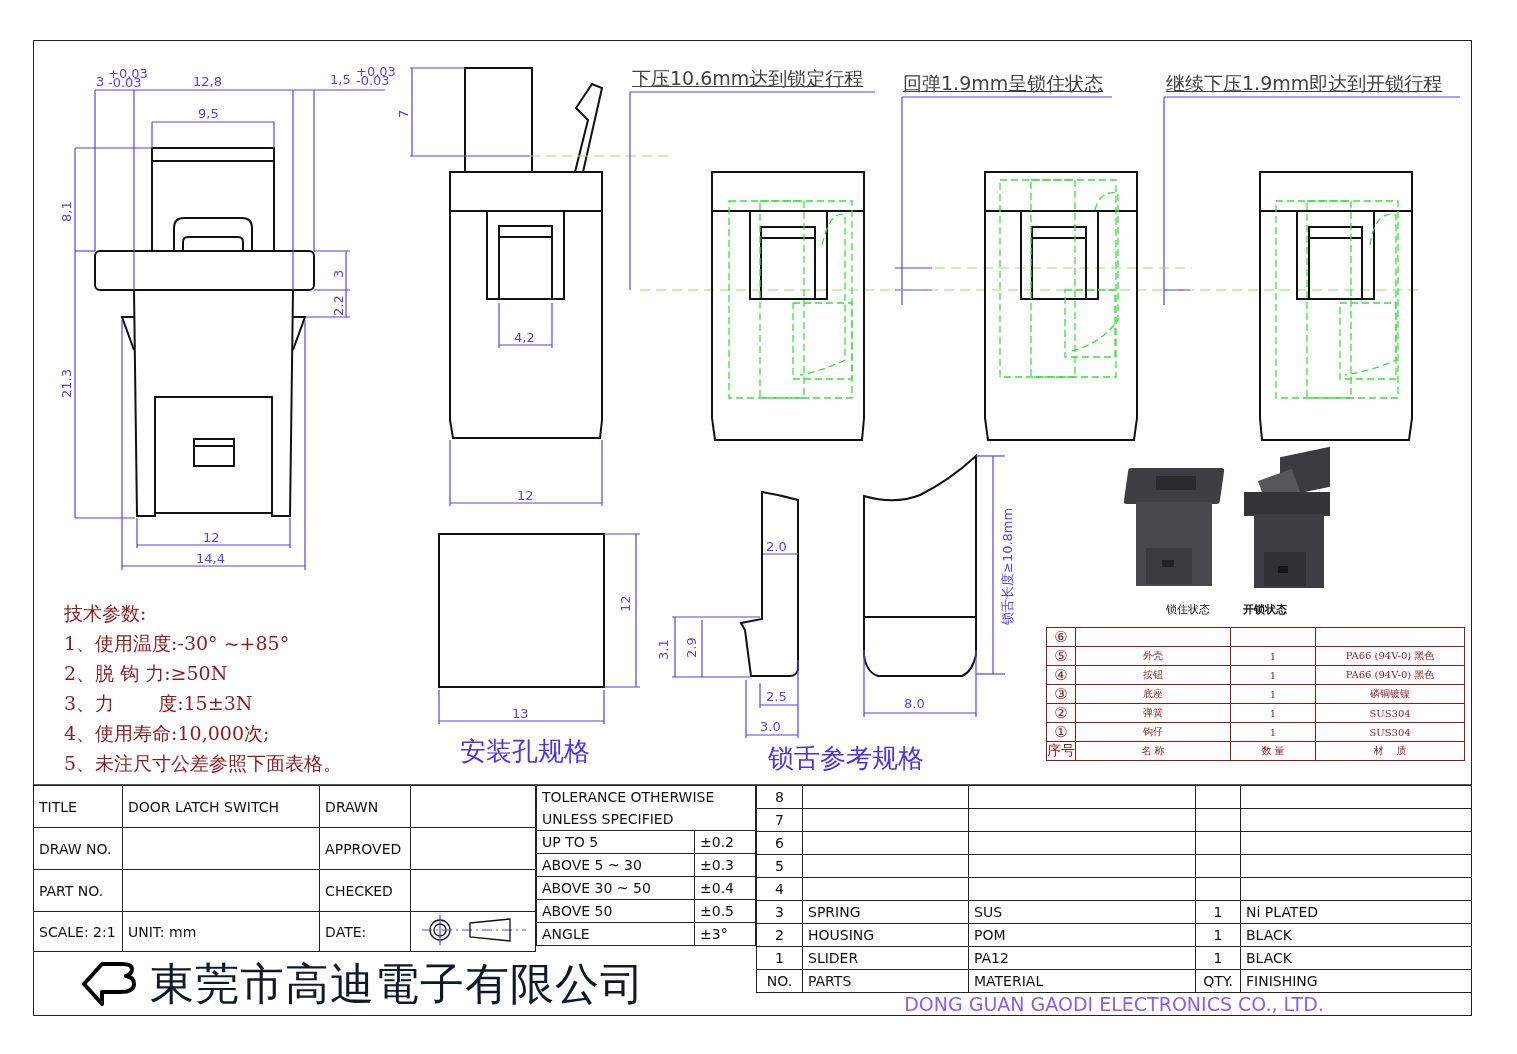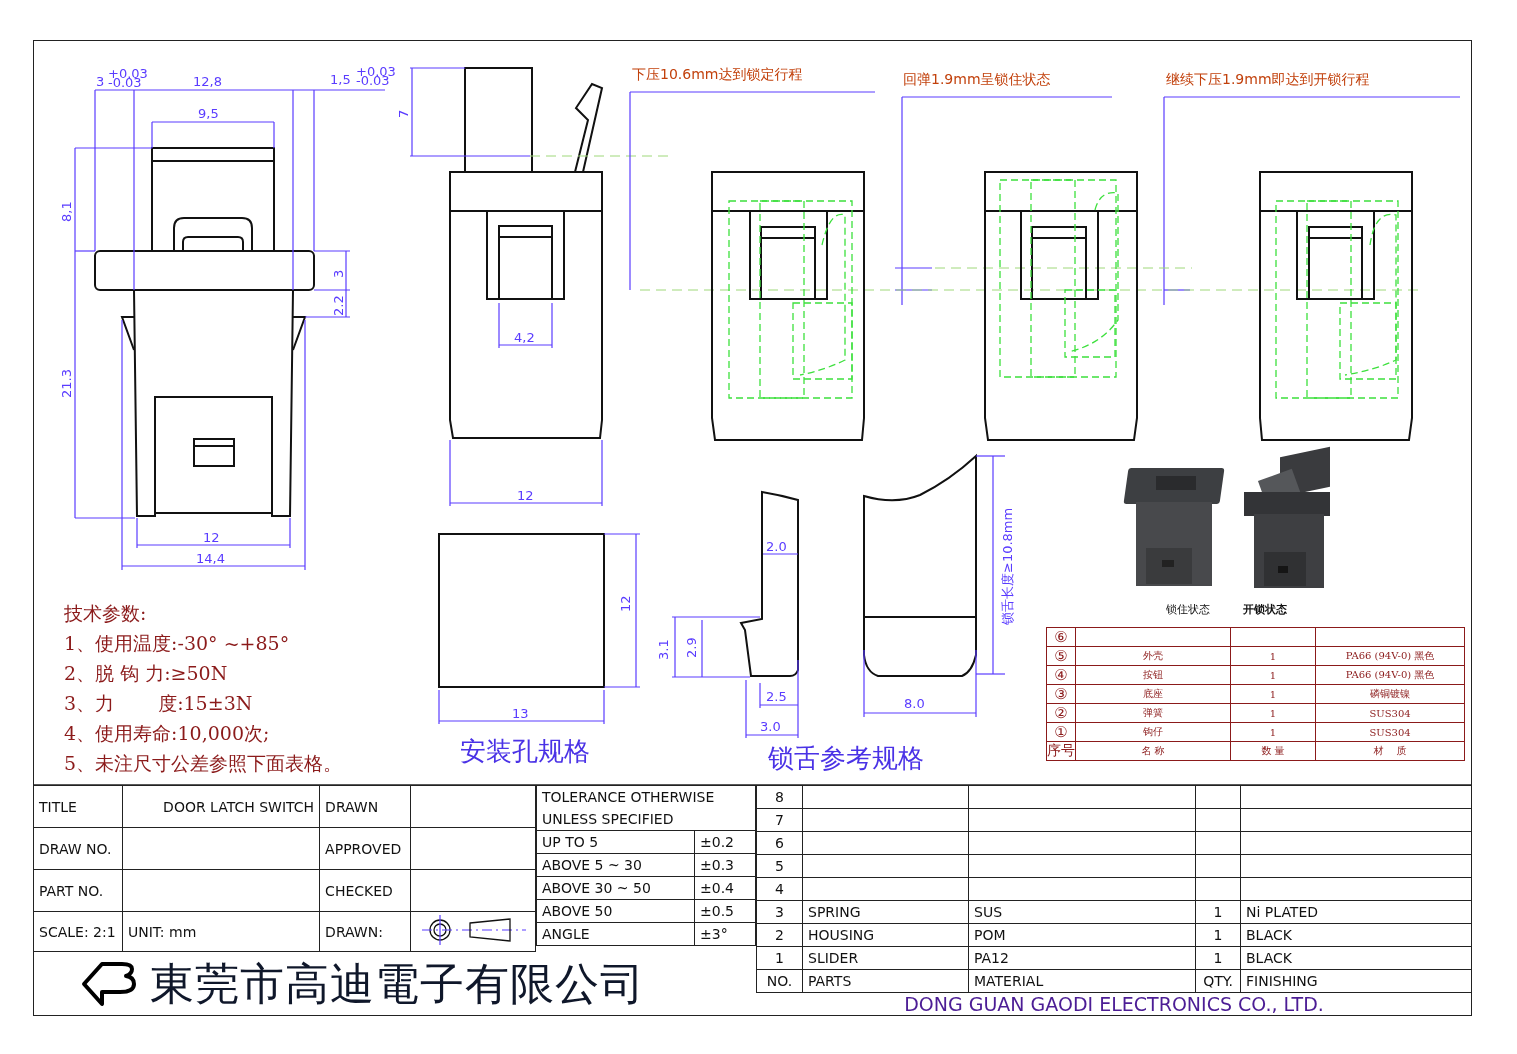--- a/index.html
+++ b/index.html
@@ -4,32 +4,32 @@
 <style>
   html,body{margin:0;padding:0;background:#fff;}
   body{width:1517px;height:1054px;position:relative;overflow:hidden;font-family:"DejaVu Sans","Liberation Sans",sans-serif;}
   .frame{position:absolute;left:33px;top:40px;width:1439px;height:976px;border:1.5px solid #222;box-sizing:border-box;}
   svg.draw{position:absolute;left:0;top:0;}
   .dimtxt{font-family:"DejaVu Sans",sans-serif;fill:#5a3cff;font-size:13px;}
   .dimline{stroke:#5a3cff;stroke-width:1.2;fill:none;}
   .obj{stroke:#111;stroke-width:2;fill:none;}
   .hid{stroke:#3de03d;stroke-width:1.3;fill:none;stroke-dasharray:7 4;}
   .cen{stroke:#9fd87a;stroke-width:1;fill:none;stroke-dasharray:10 6;}
-  .note{position:absolute;color:#c2410c;font-size:14px;font-family:"DejaVu Sans",sans-serif;white-space:nowrap;}
+  .note{position:absolute;color:#404040;font-size:19px;font-family:"DejaVu Sans",sans-serif;white-space:nowrap;text-decoration:underline;}
   .tech{position:absolute;left:64px;top:598px;color:#8b1a1a;font-family:"DejaVu Serif","Liberation Serif",serif;font-size:19px;line-height:30px;}
   .tech div{white-space:nowrap;}
   .caption{position:absolute;color:#4a32e6;font-size:26px;font-family:"DejaVu Sans",sans-serif;white-space:nowrap;}
   .bom{position:absolute;left:1046px;top:627px;width:419px;border-collapse:collapse;font-family:"DejaVu Serif","Liberation Serif",serif;font-size:10px;color:#8b1a1a;}
   .bom td{border:1.5px solid #8b1a1a;height:18px;padding:0;text-align:center;}
   .bom td.num{width:28px;font-size:15px;line-height:16px;}
   .photo-cap{position:absolute;font-size:11px;color:#111;white-space:nowrap;}
   .tb{position:absolute;border-collapse:collapse;font-family:"DejaVu Sans",sans-serif;font-size:14px;color:#111;}
   .tb td{border:1.2px solid #222;padding:0 5px;white-space:nowrap;}
   .company-cn{position:absolute;left:150px;top:955px;font-size:44px;color:#0f172a;letter-spacing:1px;font-family:"DejaVu Sans",sans-serif;white-space:nowrap;}
-  .company-en{position:absolute;left:756px;top:993px;width:716px;text-align:center;font-size:19px;color:#4c1d95;font-family:"DejaVu Sans",sans-serif;}
+  .company-en{position:absolute;left:756px;top:993px;width:716px;text-align:center;font-size:19px;color:#8b5cf6;font-family:"DejaVu Sans",sans-serif;}
 </style>
 </head>
 <body>
 
 <div class="frame"></div>
 
 <svg class="draw" width="1517" height="1054">
 
   <g>
 
@@ -282,40 +282,40 @@
         <td>数 量</td>
         <td>材　 质</td>
       </tr>
 </tbody>
   </table>
 
 <table class="tb" style="left:33px;top:785px;width:503px;">
   <tbody>
       <tr style="height:42px">
     <td style="width:78px">TITLE</td>
-    <td colspan="2" style="width:180px;text-align:right">DOOR LATCH SWITCH</td>
+    <td colspan="2" style="width:180px;text-align:left">DOOR LATCH SWITCH</td>
     <td style="width:80px">DRAWN</td>
     <td colspan="2"></td>
   </tr>
   <tr style="height:42px">
     <td>DRAW NO.</td>
     <td colspan="2"></td>
     <td>APPROVED</td>
     <td colspan="2"></td>
   </tr>
   <tr style="height:42px">
     <td>PART NO.</td>
     <td colspan="2"></td>
     <td>CHECKED</td>
     <td colspan="2"></td>
   </tr>
   <tr style="height:40px">
     <td>SCALE: 2:1</td>
     <td>UNIT: mm</td>
-    <td colspan="2">DRAWN:</td>
+    <td colspan="2">DATE:</td>
     <td colspan="2" style="text-align:center">
       <svg width="110" height="30">
         <circle cx="22" cy="15" r="10" fill="none" stroke="#111" stroke-width="1.3"></circle>
         <circle cx="22" cy="15" r="6" fill="none" stroke="#111" stroke-width="1.3"></circle>
         <line x1="22" y1="0" x2="22" y2="30" stroke="#5a3cff" stroke-width="1.2"></line>
         <line x1="4" y1="15" x2="108" y2="15" stroke="#5a3cff" stroke-width="1.2" stroke-dasharray="10 4 2 4"></line>
         <path d="M52 8 L92 4 V26 L52 22 Z" fill="none" stroke="#111" stroke-width="1.3"></path>
       </svg>
     </td>
   </tr>

